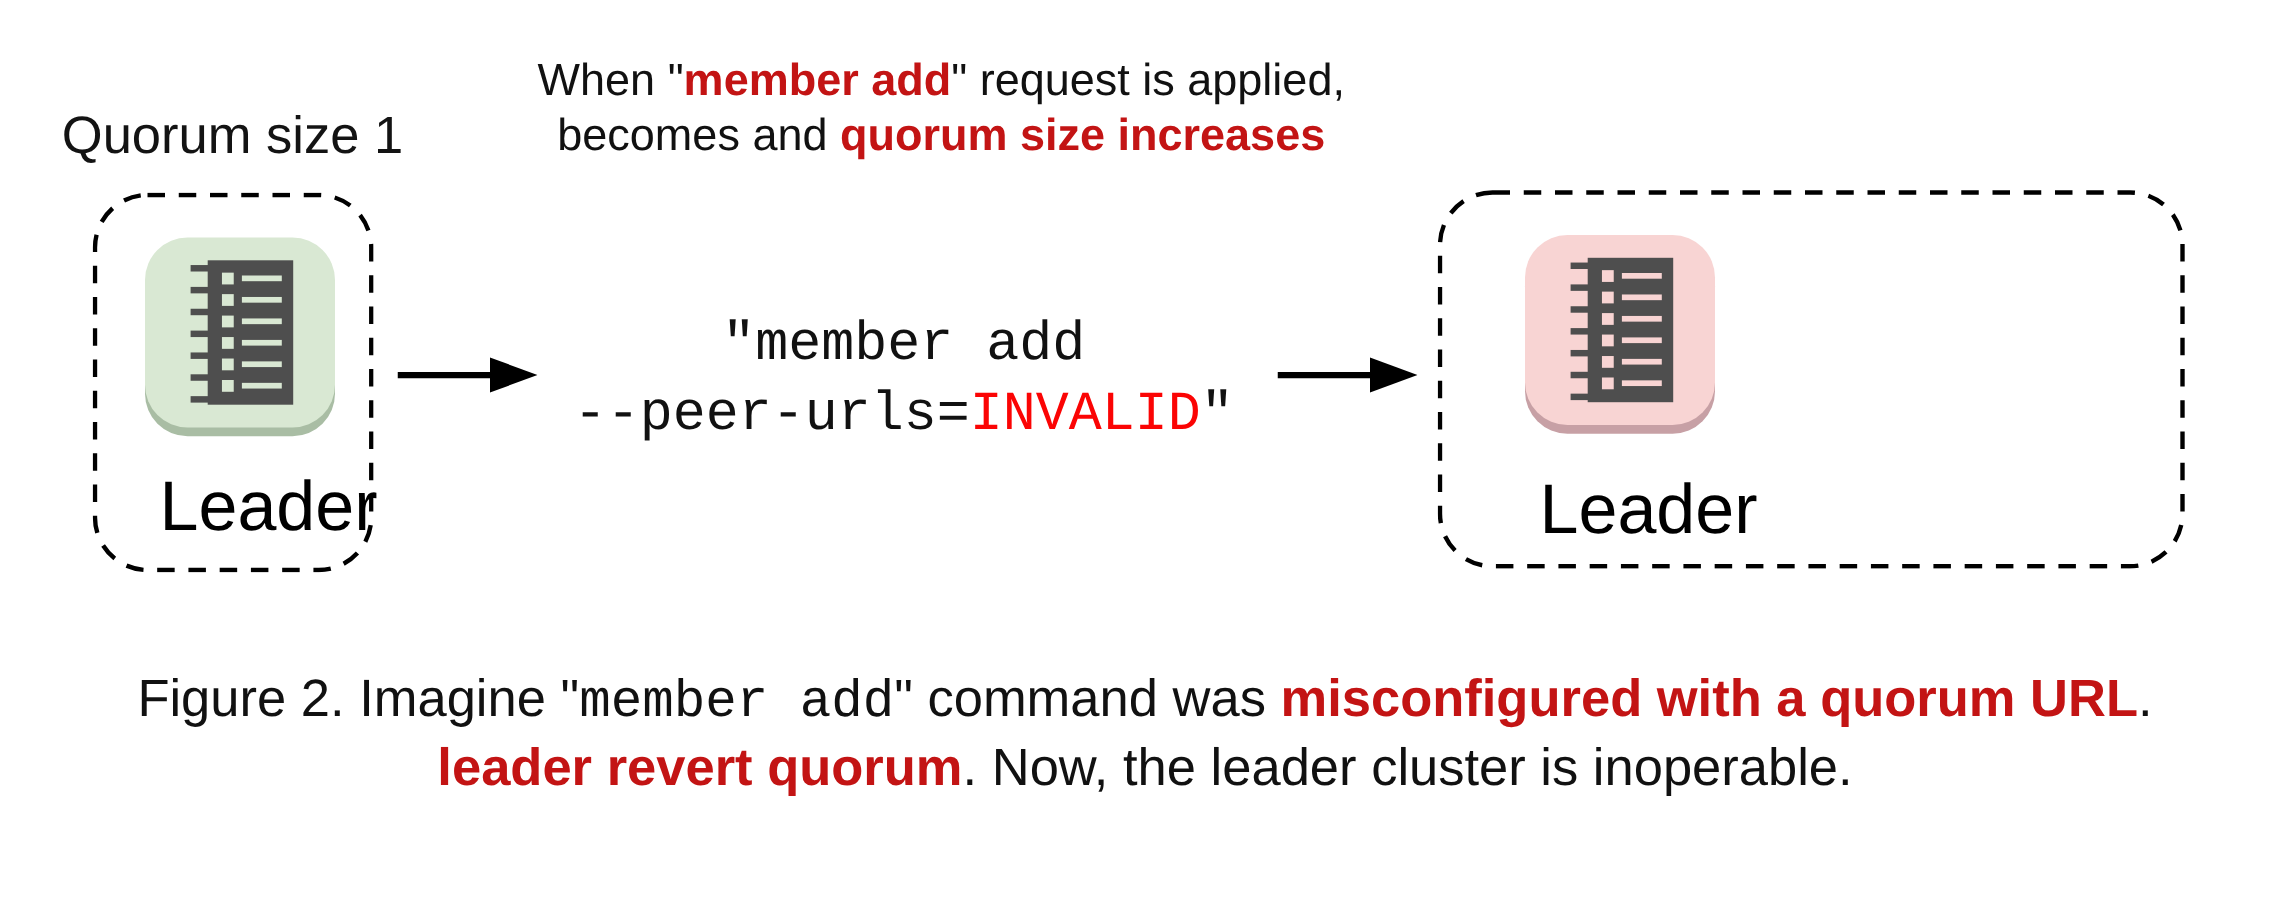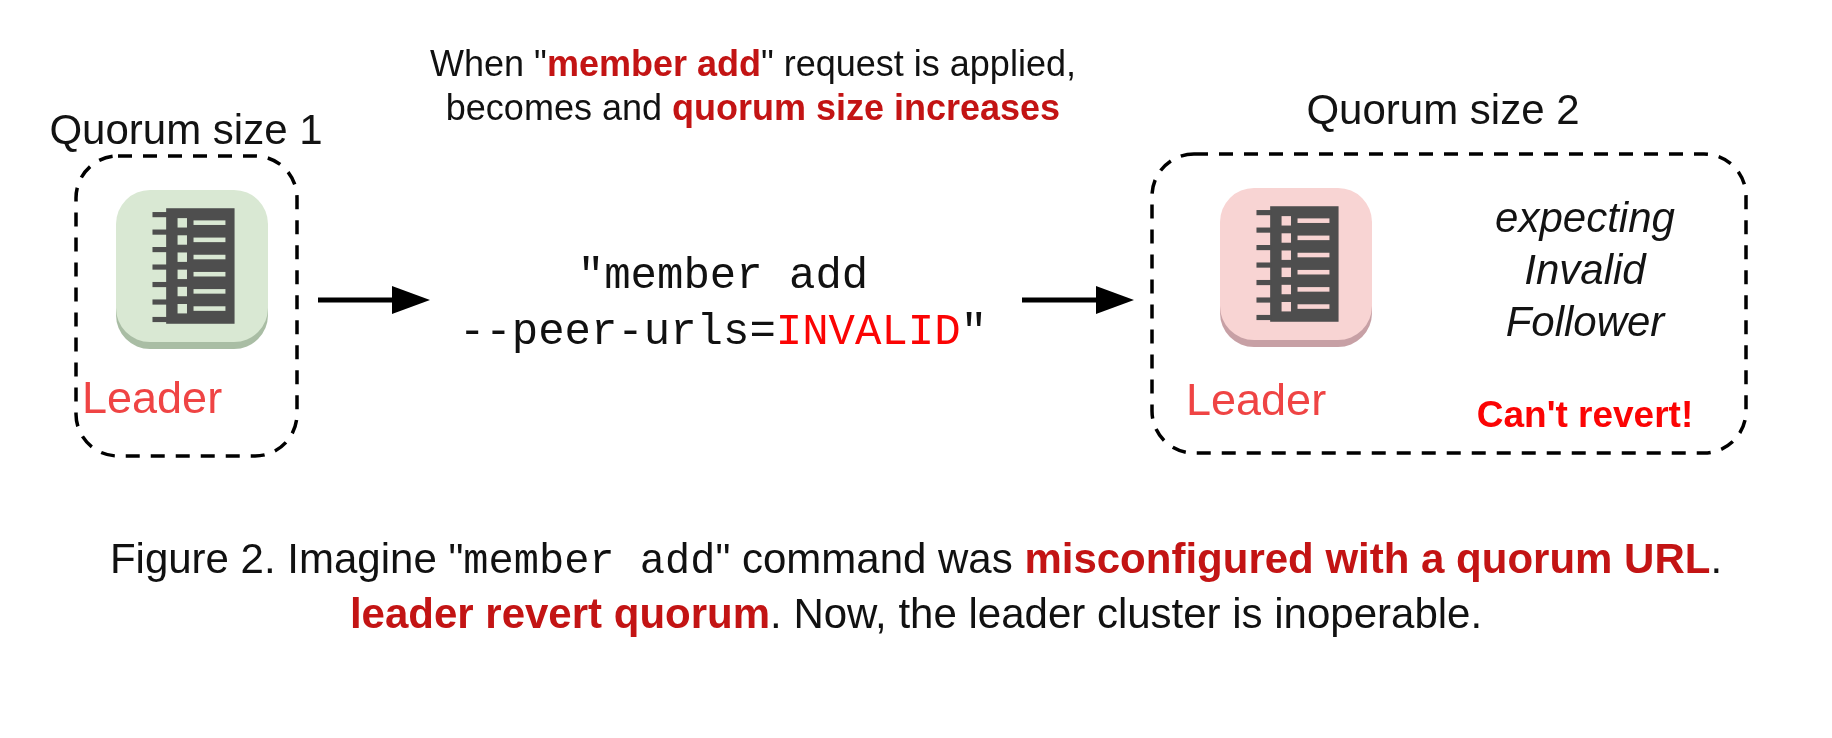--- a/index.html
+++ b/index.html
@@ -14,23 +14,23 @@
   .abs{position:absolute;}
 
   
   .cluster-title{
     font-size:42px;
     text-align:center;
     color:#131313;
     white-space:nowrap;
   }
   .node-label{
-    font-size:45px;
-    text-align:left;
-    color:#ef4444;
+    font-size:56px;
+    text-align:right;
+    color:#000000;
     white-space:nowrap;
   }
   .annotation{
     font-size:36px;
     line-height:44px;
     text-align:center;
   }
   .command{
     font-size:44px;
     line-height:56px;
@@ -81,21 +81,21 @@
   .node-icon svg{display:block;width:100%;height:100%;}
   .glyph-dark{fill:#4e4e4e;}
   .node-icon.green .glyph-light{fill:#d9e8d3;}
   .node-icon.pink .glyph-light{fill:#f8d4d3;}
 </style>
 </head>
 <body>
 
 <div class="canvas">
 
-  <div class="abs cluster-title" style="left:26px;top:84px;width:320px;margin-top:22px;">Quorum size 1</div>
+  <div class="abs cluster-title" style="left:26px;top:84px;width:320px;">Quorum size 1</div>
 
   <svg class="abs" style="left:74px;top:154px;" width="225" height="304">
     <rect x="2" y="2" width="221" height="300" rx="42" fill="none" stroke="#000000" stroke-width="3.5" stroke-dasharray="14 11"></rect>
   </svg>
 
   <div class="abs node-icon green" style="left:116px;top:190px;">
     <svg viewBox="0 0 100 100">
       <rect class="glyph-dark" x="33" y="12" width="45" height="76"></rect>
       <rect class="glyph-dark" x="24" y="14.5" width="10" height="3.4"></rect>
       <rect class="glyph-dark" x="24" y="26" width="10" height="3.4"></rect>
@@ -134,21 +134,20 @@
   <div class="abs command" style="left:400px;top:248px;width:646px;">
       <div class="rt-line"><span class="s-mono">"member add</span></div>
       <div class="rt-line"><span class="s-mono">--peer-urls=</span><span class="s-mono-red">INVALID</span><span class="s-mono">"</span></div>
     </div>
 
   <svg class="abs" style="left:1022px;top:278px;" width="112" height="44" viewBox="0 0 112 44">
     <line x1="0" y1="22" x2="78" y2="22" stroke="#000000" stroke-width="5"></line>
     <polygon points="74,8 112,22 74,36" fill="#000000"></polygon>
   </svg>
 
-  <div class="abs cluster-title" style="left:1283px;top:86px;width:320px;">Quorum size 2</div>
 
   <svg class="abs" style="left:1150px;top:152px;" width="598" height="303">
     <rect x="2" y="2" width="594" height="299" rx="42" fill="none" stroke="#000000" stroke-width="3.5" stroke-dasharray="14 11"></rect>
   </svg>
 
   <div class="abs node-icon pink" style="left:1220px;top:188px;">
     <svg viewBox="0 0 100 100">
       <rect class="glyph-dark" x="33" y="12" width="45" height="76"></rect>
       <rect class="glyph-dark" x="24" y="14.5" width="10" height="3.4"></rect>
       <rect class="glyph-dark" x="24" y="26" width="10" height="3.4"></rect>
@@ -167,26 +166,20 @@
         <rect class="glyph-light" x="51" y="53.9" width="21" height="3"></rect>
       <rect class="glyph-light" x="40.5" y="63.7" width="6.2" height="6.2"></rect>
         <rect class="glyph-light" x="51" y="65.2" width="21" height="3"></rect>
       <rect class="glyph-light" x="40.5" y="75" width="6.2" height="6.2"></rect>
         <rect class="glyph-light" x="51" y="76.5" width="21" height="3"></rect>
     </svg>
   </div>
 
   <div class="abs node-label" style="left:1186px;top:374px;width:220px;">Leader</div>
 
-  <div class="abs expectation" style="left:1410px;top:192px;width:350px;">
-    <div>expecting</div>
-    <div>Invalid</div>
-    <div>Follower</div>
-  </div>
 
-  <div class="abs warning" style="left:1410px;top:394px;width:350px;">Can't revert!</div>
 
   <div class="abs caption" style="left:0px;top:533px;width:1832px;">
       <div class="rt-line"><span class="s-italic">Figure 2.</span><span class="s-plain"> Imagine "</span><span class="s-mono">member add</span><span class="s-plain">" command was </span><span class="s-red-bold">misconfigured with a quorum URL</span><span class="s-plain">.</span></div>
       <div class="rt-line"><span class="s-red-bold">leader revert quorum</span><span class="s-plain">. Now, the leader cluster is inoperable.</span></div>
     </div>
 
 </div>
 
 </body></html>

